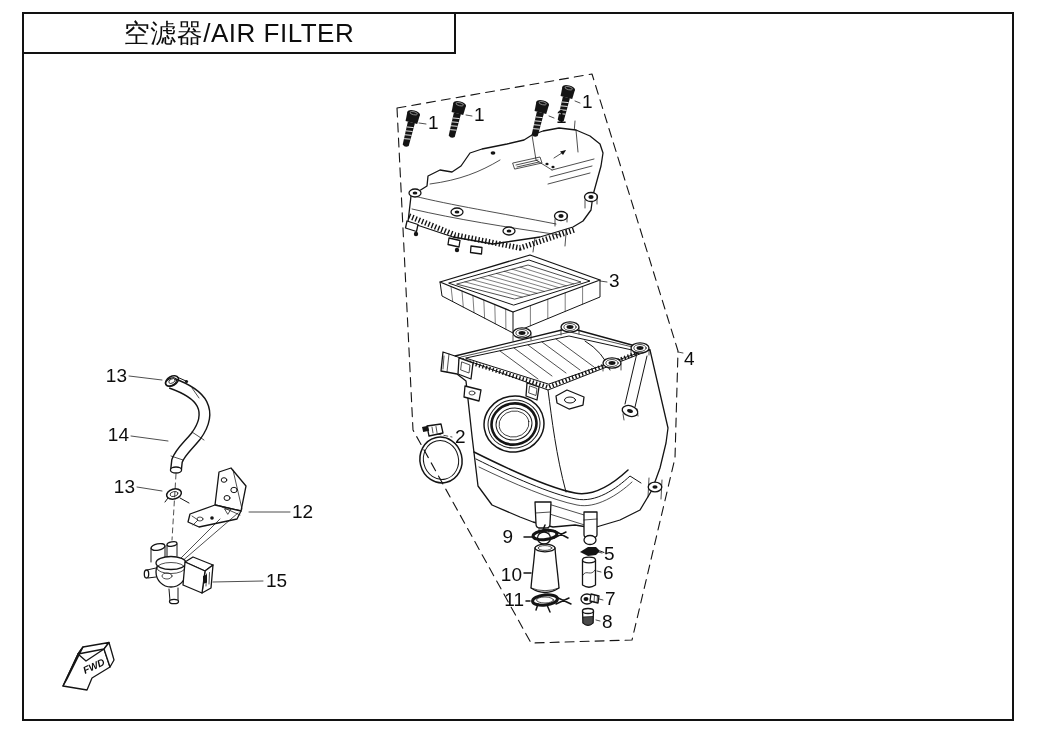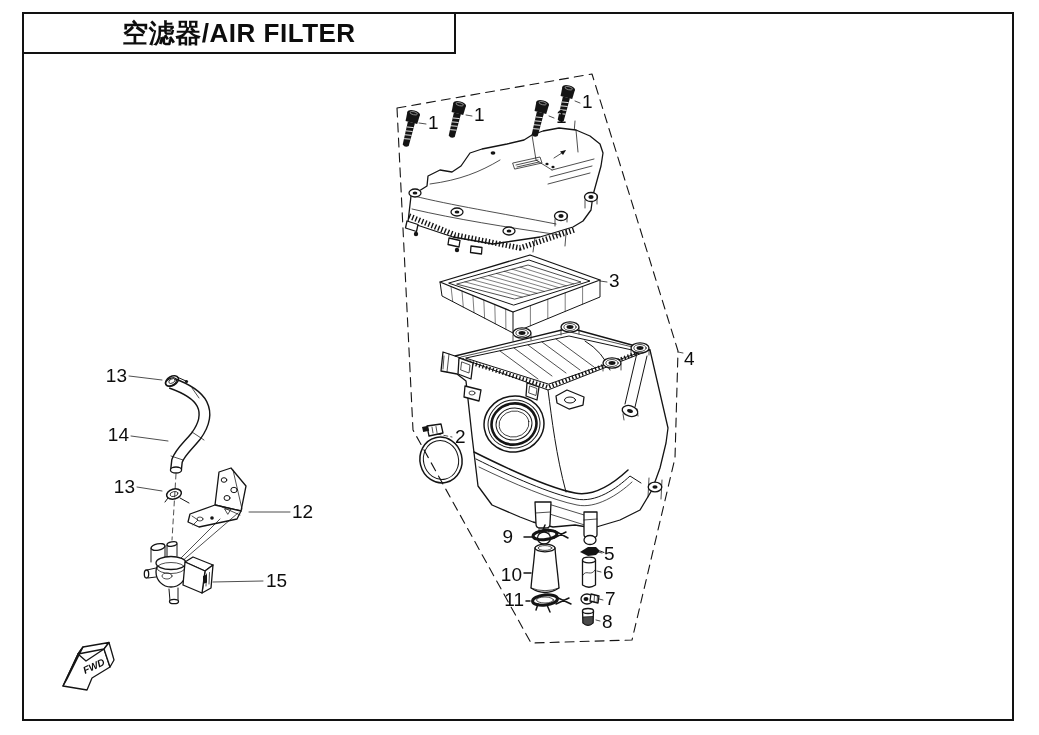--- a/index.html
+++ b/index.html
@@ -3,21 +3,21 @@
 <meta charset="utf-8">
 <style>
   html,body{margin:0;padding:0;background:#fff;}
   .page{position:relative;width:1039px;height:735px;background:#fff;overflow:hidden;
         font-family:"Liberation Sans",sans-serif;}
   .outer-border{position:absolute;left:22px;top:12px;width:992px;height:709px;
         border:2px solid #121212;box-sizing:border-box;}
   .title-box{position:absolute;left:22px;top:12px;width:434px;height:42px;
         border:2px solid #121212;box-sizing:border-box;display:flex;
         align-items:center;justify-content:center;}
-  .title-box span{font-size:26px;font-weight:bold;color:#0d0d0d;letter-spacing:.5px;
+  .title-box span{font-size:26px;font-weight:normal;color:#0d0d0d;letter-spacing:.5px;
         white-space:nowrap;}
   svg{position:absolute;left:0;top:0;}
   
   .o  {fill:#fff;stroke:#141414;stroke-width:1.3;stroke-linejoin:round;}
   .l  {fill:none;stroke:#141414;stroke-width:1;stroke-linejoin:round;stroke-linecap:round;}
   .t05{stroke-width:.55;} .t07{stroke-width:.75;} .t15{stroke-width:1.5;}
   .t25{stroke-width:2.6;}
   .dk {fill:#141414;stroke:none;}
   .dash{stroke-dasharray:9 6;stroke-width:1.1;}
   .hatch{fill:none;stroke:#141414;stroke-width:5.5;stroke-dasharray:1.4 2.1;}

